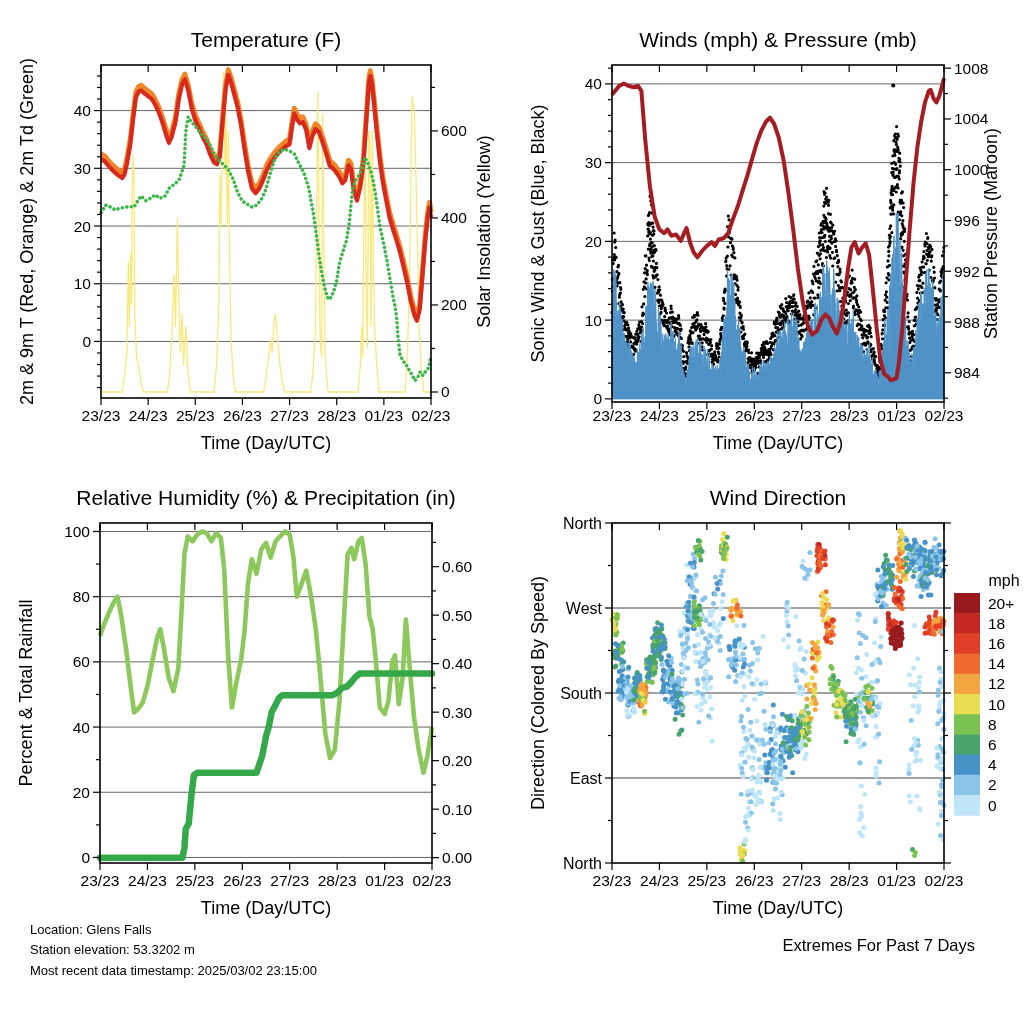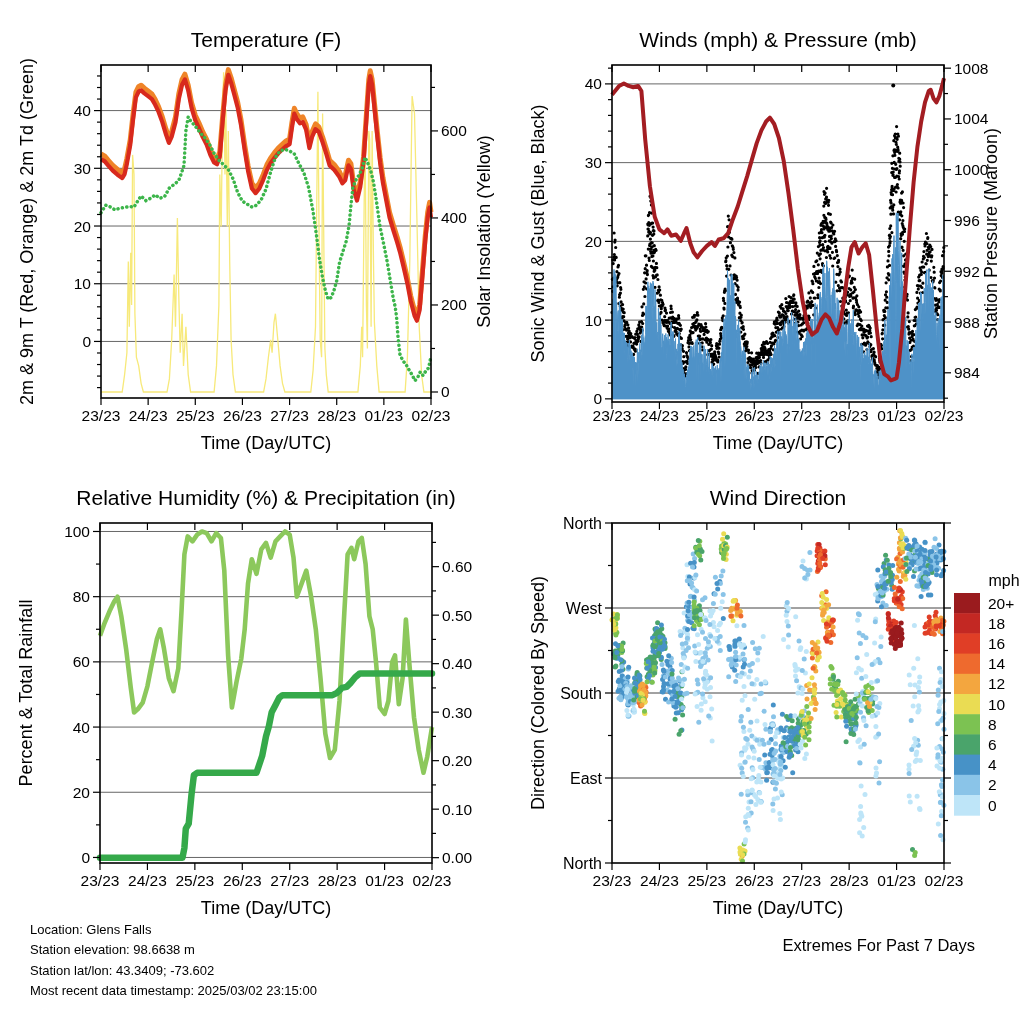--- a/index.html
+++ b/index.html
@@ -2246,21 +2246,20 @@
           <rect x="954" y="774.8" width="26" height="20.7" fill="#8ac4e8"></rect>
           <text x="988" y="790.4" font-size="15.5" text-anchor="start">2</text>
           <rect x="954" y="795" width="26" height="20.7" fill="#bee5f8"></rect>
           <text x="988" y="810.6" font-size="15.5" text-anchor="start">0</text>
         </g>
       </g>
     </svg>
 
   <div class="footer-left">
     <div>Location: Glens Falls</div>
-    <div>Station elevation: 98.6638 m</div>
-    <div>Station lat/lon: 43.3409; -73.602</div>
+    <div>Station elevation: 53.3202 m</div>
     <div>Most recent data timestamp: 2025/03/02 23:15:00</div>
   </div>
 
   <div class="footer-right">
     <div>Extremes For Past 7 Days</div>
   </div>
 </div>
 
 </body></html>

